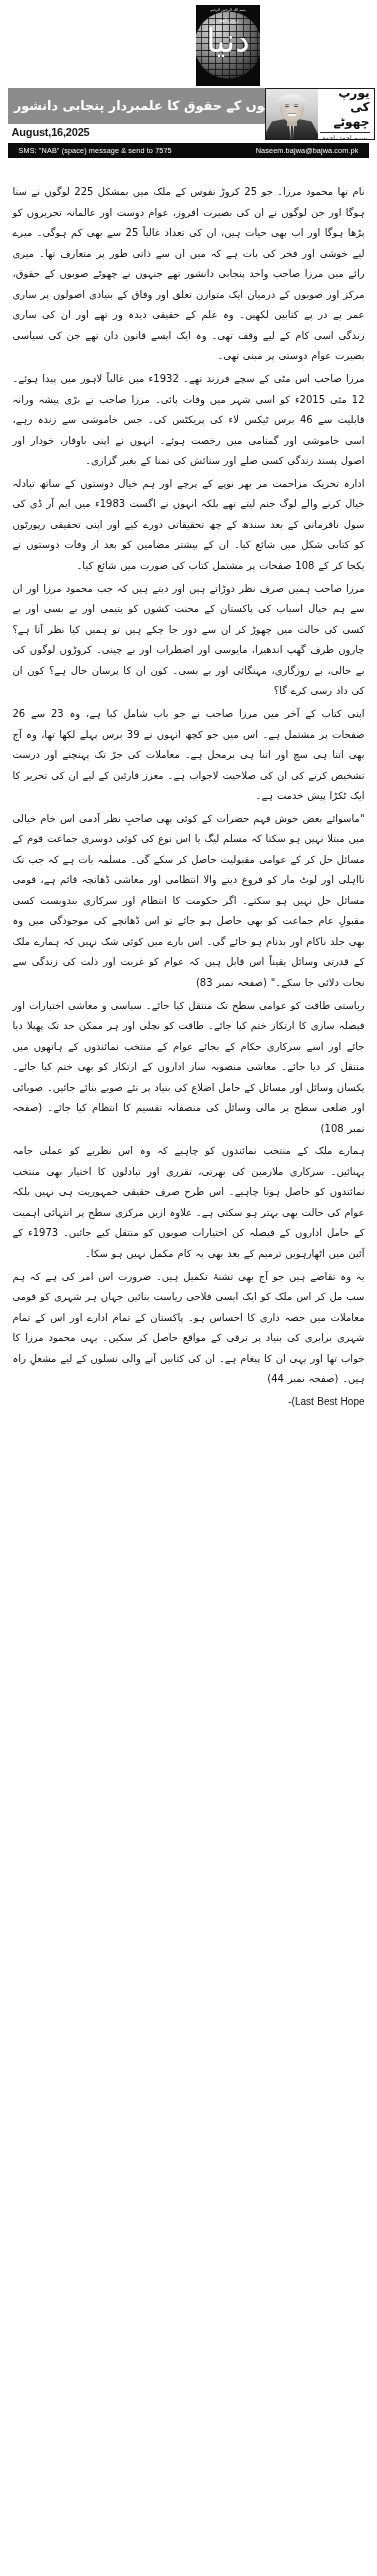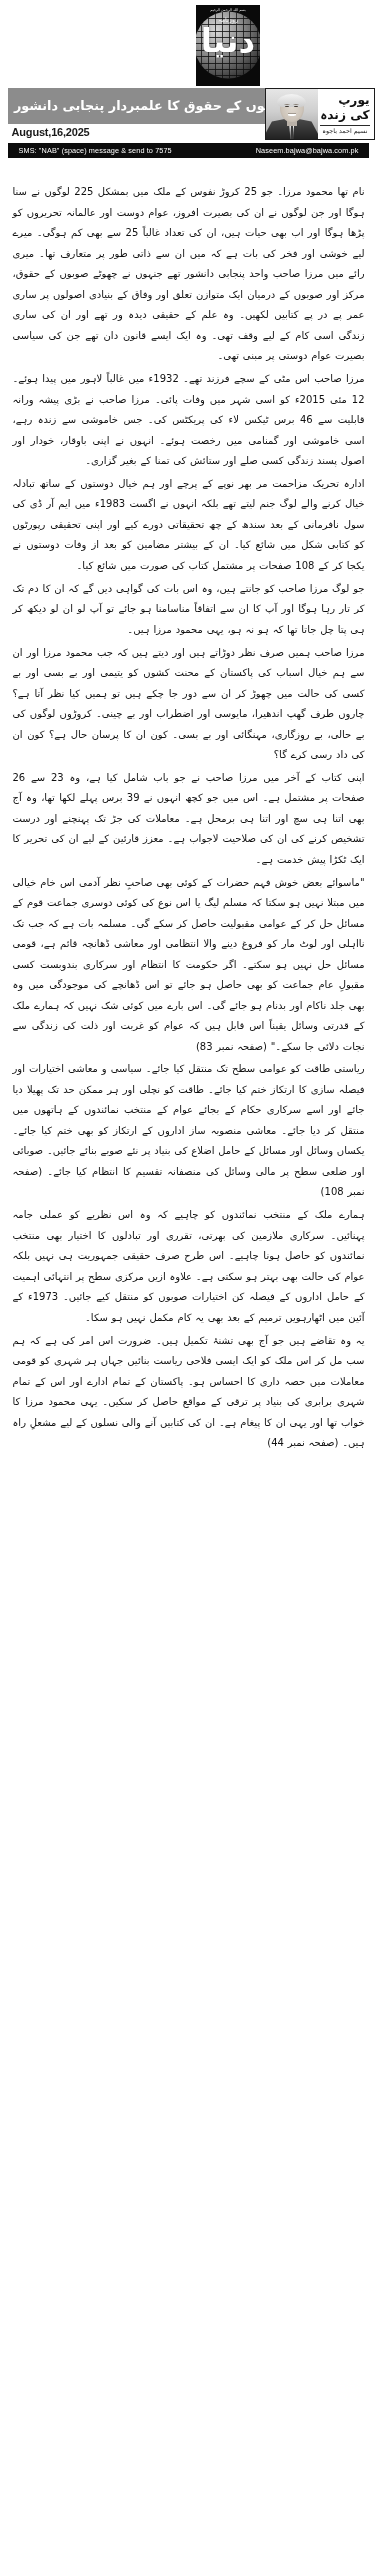--- a/index.html
+++ b/index.html
@@ -64,21 +64,21 @@
     direction: rtl;
   }
   .logo-main {
     position: absolute;
     left: 0; right: 0;
     top: 20px;
     text-align: center;
     font-family: "DejaVu Sans", sans-serif;
     font-size: 32.5px;
     line-height: 1;
-    font-weight: 700;
+    font-weight: 400;
     color: #ffffff;
     text-shadow: 0 0 1.7px rgba(0,0,0,.6);
   }
   .logo-sub {
     position: absolute;
     left: 0; right: 0;
     top: 11.6px;
     text-align: center;
     font-family: "DejaVu Sans", sans-serif;
     font-size: 6.4px;
@@ -306,21 +306,21 @@
 <div class="banner-row">
   <div class="banner-gray-lower"></div>
   <div class="banner-gray"></div>
   <div class="headline">چھوٹے صوبوں کے حقوق کا علمبردار پنجابی دانشور</div>
   <div class="date-band"></div>
   <div class="date-text">August,16,2025</div>
 
   <div class="col-box">
     <div class="col-title-wrap">
       <div class="col-title">یورپ</div>
-      <div class="col-title">کی زندہ</div>
+      <div class="col-title">کی چھوٹے</div>
       <hr class="col-divider">
       <div class="col-author">نسیم احمد باجوہ</div>
     </div>
     <div class="col-photo">
       <div class="photo-bg"></div>
       <div class="photo-suit"></div>
       <div class="photo-shirt"></div>
       <div class="photo-tie"></div>
       <div class="photo-neck"></div>
       <div class="photo-face"></div>
@@ -336,21 +336,21 @@
 
 <div class="contact-bar">
   <span class="contact-sms">SMS: "NAB" (space) message &amp; send to 7575</span>
   <span class="contact-email">Naseem.bajwa@bajwa.com.pk</span>
 </div>
 
 <div class="article" id="article-body">
     <p>نام تھا محمود مرزا۔ جو 25 کروڑ نفوس کے ملک میں بمشکل 225 لوگوں نے سنا ہوگا اور جن لوگوں نے ان کی بصیرت افروز، عوام دوست اور عالمانہ تحریروں کو پڑھا ہوگا اور اب بھی حیات ہیں، ان کی تعداد غالباً 25 سے بھی کم ہوگی۔ میرے لیے خوشی اور فخر کی بات ہے کہ میں ان سے ذاتی طور پر متعارف تھا۔ میری رائے میں مرزا صاحب واحد پنجابی دانشور تھے جنہوں نے چھوٹے صوبوں کے حقوق، مرکز اور صوبوں کے درمیان ایک متوازن تعلق اور وفاق کے بنیادی اصولوں پر ساری عمر پے در پے کتابیں لکھیں۔ وہ علم کے حقیقی دیدہ ور تھے اور ان کی ساری زندگی اسی کام کے لیے وقف تھی۔ وہ ایک ایسے قانون دان تھے جن کی سیاسی بصیرت عوام دوستی پر مبنی تھی۔</p>
     <p>مرزا صاحب اس مٹی کے سچے فرزند تھے۔ 1932ء میں غالباً لاہور میں پیدا ہوئے۔ 12 مئی 2015ء کو اسی شہر میں وفات پائی۔ مرزا صاحب نے بڑی پیشہ ورانہ قابلیت سے 46 برس ٹیکس لاء کی پریکٹس کی۔ جس خاموشی سے زندہ رہے، اسی خاموشی اور گمنامی میں رخصت ہوئے۔ انہوں نے اپنی باوقار، خودار اور اصول پسند زندگی کسی صلے اور ستائش کی تمنا کے بغیر گزاری۔</p>
     <p>ادارہ تحریک مزاحمت مر بھر نوپے کے پرچے اور ہم خیال دوستوں کے ساتھ تبادلہ خیال کرنے والے لوگ جنم لیتے تھے بلکہ انہوں نے اگست 1983ء میں ایم آر ڈی کی سول نافرمانی کے بعد سندھ کے چھ تحقیقاتی دورے کیے اور اپنی تحقیقی رپورٹوں کو کتابی شکل میں شائع کیا۔ ان کے بیشتر مضامین کو بعد از وفات دوستوں نے یکجا کر کے 108 صفحات پر مشتمل کتاب کی صورت میں شائع کیا۔</p>
-    <p>جو لوگ مرزا صاحب کو جانتے ہیں، وہ اس بات کی گواہی دیں گے کہ ان کا دم تک کر تار رہا ہوگا اور آپ کا ان سے اتفاقاً مناسامنا ہو جائے تو آپ لو ان لو دیکھ کر ہی پتا چل جاتا تھا کہ ہو نہ ہو، یہی محمود مرزا ہیں۔</p>
     <p>مرزا صاحب ہمیں صرف نظر دوڑاتے ہیں اور دیتے ہیں کہ جب محمود مرزا اور ان سے ہم خیال اسباب کی پاکستان کے محنت کشوں کو یتیمی اور بے بسی اور بے کسی کی حالت میں چھوڑ کر ان سے دور جا چکے ہیں تو ہمیں کیا نظر آتا ہے؟ چاروں طرف گھپ اندھیرا، مایوسی اور اضطراب اور بے چینی۔ کروڑوں لوگوں کی بے حالی، بے روزگاری، مہنگائی اور بے بسی۔ کون ان کا پرسان حال ہے؟ کون ان کی داد رسی کرے گا؟</p>
     <p>اپنی کتاب کے آخر میں مرزا صاحب نے جو باب شامل کیا ہے، وہ 23 سے 26 صفحات پر مشتمل ہے۔ اس میں جو کچھ انہوں نے 39 برس پہلے لکھا تھا، وہ آج بھی اتنا ہی سچ اور اتنا ہی برمحل ہے۔ معاملات کی جڑ تک پہنچنے اور درست تشخیص کرنے کی ان کی صلاحیت لاجواب ہے۔ معزز قارئین کے لیے ان کی تحریر کا ایک ٹکڑا پیش خدمت ہے۔</p>
     <p>"ماسوائے بعض خوش فہم حضرات کے کوئی بھی صاحبِ نظر آدمی اس خام خیالی میں مبتلا نہیں ہو سکتا کہ مسلم لیگ یا اس نوع کی کوئی دوسری جماعت قوم کے مسائل حل کر کے عوامی مقبولیت حاصل کر سکے گی۔ مسلمہ بات ہے کہ جب تک نااہلی اور لوٹ مار کو فروغ دینے والا انتظامی اور معاشی ڈھانچہ قائم ہے، قومی مسائل حل نہیں ہو سکتے۔ اگر حکومت کا انتظام اور سرکاری بندوبست کسی مقبولِ عام جماعت کو بھی حاصل ہو جائے تو اس ڈھانچے کی موجودگی میں وہ بھی جلد ناکام اور بدنام ہو جائے گی۔ اس بارے میں کوئی شک نہیں کہ ہمارے ملک کے قدرتی وسائل یقیناً اس قابل ہیں کہ عوام کو غربت اور ذلت کی زندگی سے نجات دلائی جا سکے۔" (صفحہ نمبر 83)</p>
     <p>ریاستی طاقت کو عوامی سطح تک منتقل کیا جائے۔ سیاسی و معاشی اختیارات اور فیصلہ سازی کا ارتکاز ختم کیا جائے۔ طاقت کو نچلی اور ہر ممکن حد تک پھیلا دیا جائے اور اسے سرکاری حکام کے بجائے عوام کے منتخب نمائندوں کے ہاتھوں میں منتقل کر دیا جائے۔ معاشی منصوبہ ساز اداروں کے ارتکاز کو بھی ختم کیا جائے۔ یکساں وسائل اور مسائل کے حامل اضلاع کی بنیاد پر نئے صوبے بنائے جائیں۔ صوبائی اور ضلعی سطح پر مالی وسائل کی منصفانہ تقسیم کا انتظام کیا جائے۔ (صفحہ نمبر 108)</p>
     <p>ہمارے ملک کے منتخب نمائندوں کو چاہیے کہ وہ اس نظریے کو عملی جامہ پہنائیں۔ سرکاری ملازمین کی بھرتی، تقرری اور تبادلوں کا اختیار بھی منتخب نمائندوں کو حاصل ہونا چاہیے۔ اس طرح صرف حقیقی جمہوریت ہی نہیں بلکہ عوام کی حالت بھی بہتر ہو سکتی ہے۔ علاوہ ازیں مرکزی سطح پر انتہائی اہمیت کے حامل اداروں کے فیصلہ کن اختیارات صوبوں کو منتقل کیے جائیں۔ 1973ء کے آئین میں اٹھارہویں ترمیم کے بعد بھی یہ کام مکمل نہیں ہو سکا۔</p>
     <p>یہ وہ تقاضے ہیں جو آج بھی تشنۂ تکمیل ہیں۔ ضرورت اس امر کی ہے کہ ہم سب مل کر اس ملک کو ایک ایسی فلاحی ریاست بنائیں جہاں ہر شہری کو قومی معاملات میں حصہ داری کا احساس ہو۔ پاکستان کے تمام ادارے اور اس کے تمام شہری برابری کی بنیاد پر ترقی کے مواقع حاصل کر سکیں۔ یہی محمود مرزا کا خواب تھا اور یہی ان کا پیغام ہے۔ ان کی کتابیں آنے والی نسلوں کے لیے مشعلِ راہ ہیں۔ (صفحہ نمبر 44)</p>
+    <div class="sig">-(Last Best Hope</div>
   </div>
 
 
 </body></html>

